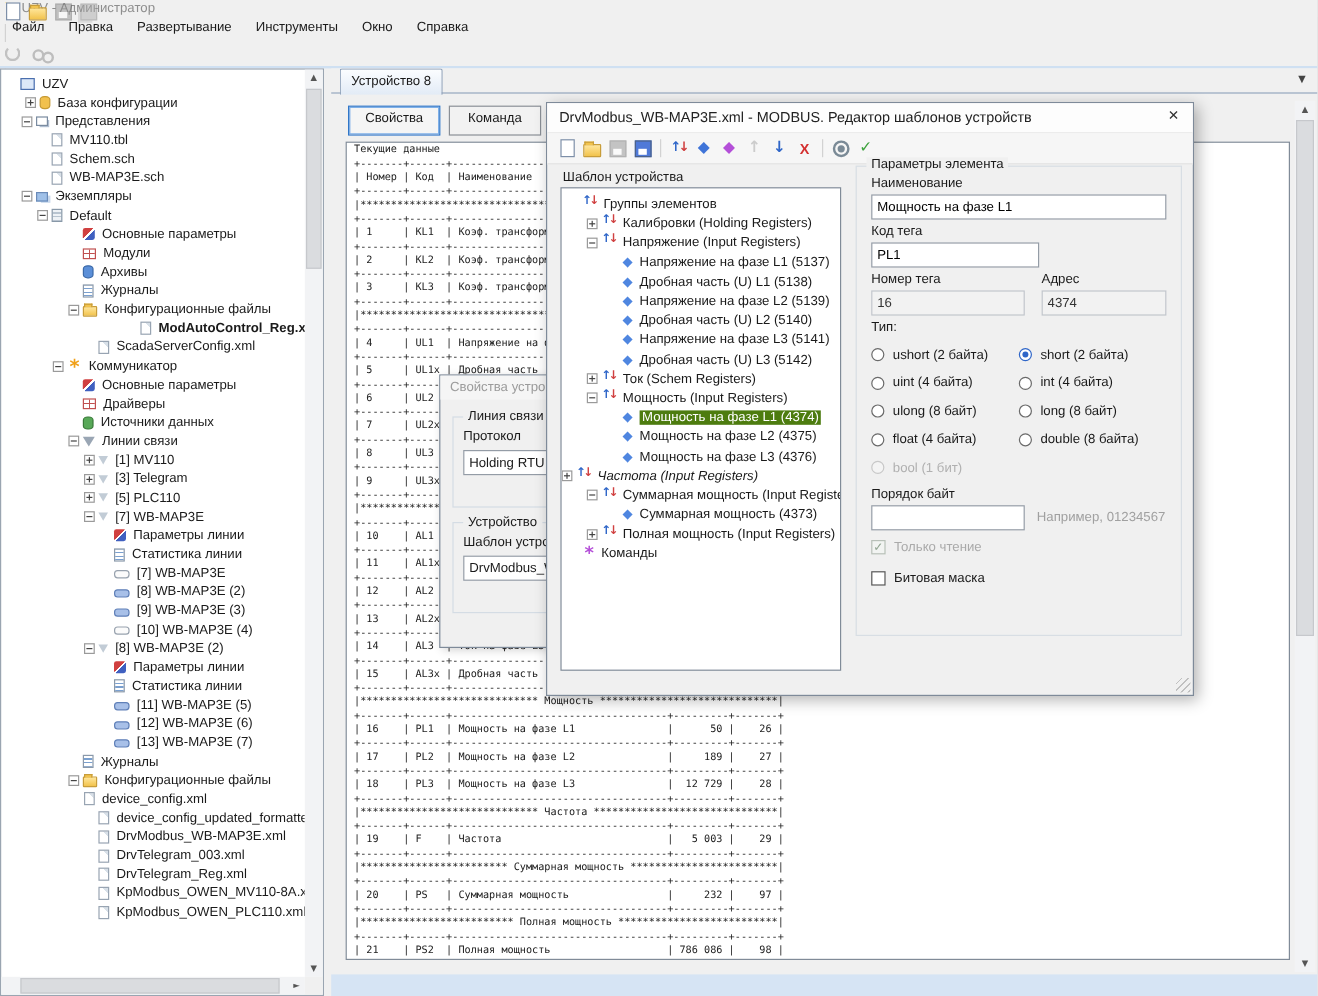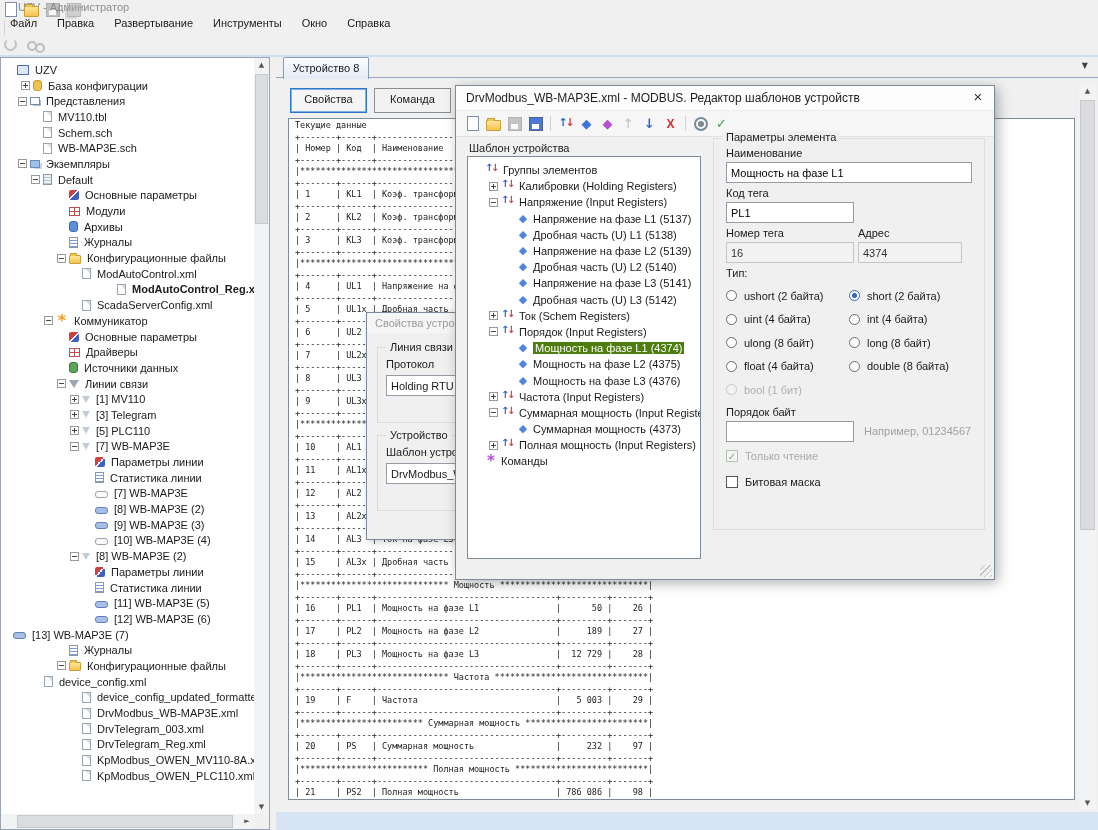--- a/index.html
+++ b/index.html
@@ -120,21 +120,21 @@
   #tpl-label{position:absolute;left:13px;top:56px}
   #dlg-treebox{position:absolute;left:11px;top:70px;width:234px;height:403px;background:#fff;border:1px solid #808b98;box-sizing:border-box;overflow:hidden;padding-top:5px}
   .dtrow{display:flex;align-items:center;height:16.2px;white-space:nowrap}
   .dtrow .lbl.sel{background:#4d7c0f;color:#fff;padding:0 2px}
   #paramsbox{position:absolute;left:257px;top:52px;width:272px;height:392px;border:1px solid #d8dee4;box-sizing:border-box}
   #paramsbox .flabel{position:absolute;top:-8px;left:8px;background:#f0f0f0;padding:0 4px}
   #paramsinner{position:absolute;inset:8px 12px;font-size:11px}
   .plabel{height:15px;margin-top:4px}
   .inp{background:#fff;border:1px solid #949ca6;height:21px;font:11px "Liberation Sans",sans-serif;padding:0 4px;box-sizing:border-box;display:block;width:100%}
   .inp.dis{background:#f2f2f2;border-color:#c2c6cc;color:#333}
-  .tworow{display:flex;gap:4px}
+  .tworow{display:flex;gap:14px}
   .tworow>div{flex:none}
   #radios{display:grid;grid-template-columns:1fr 1fr;margin-top:2px}
   .radio{display:flex;align-items:center;gap:7px;height:23.5px}
   .rdot{width:11px;height:11px;border:1px solid #6a6a6a;border-radius:50%;background:#fff;position:relative;flex:none;box-sizing:border-box}
   .radio.sel .rdot{border-color:#2f66c8}
   .radio.sel .rdot::after{content:'';position:absolute;inset:2px;border-radius:50%;background:#2f66c8}
   .radio.dis{color:#b0b0b0}
   .radio.dis .rdot{border-color:#c8c8c8;background:#f4f4f4}
   .orderrow{display:flex;align-items:center;gap:10px}
   .orderrow .inp{width:128px}
@@ -257,25 +257,20 @@
         <div class="trow" style="padding-left: 56px;">
           <span class="expsp"></span>
           <span class="ic ic-journal"></span>
           <span class="lbl">Журналы</span>
         </div>
         <div class="trow" style="padding-left: 56px;">
           <span class="exp"></span>
           <span class="ic ic-folder"></span>
           <span class="lbl">Конфигурационные файлы</span>
         </div>
-        <div class="trow" style="padding-left: 69px;">
-          <span class="expsp"></span>
-          <span class="ic ic-doc"></span>
-          <span class="lbl">ModAutoControl.xml</span>
-        </div>
         <div class="trow" style="padding-left: 104px; font-weight: bold;">
           <span class="expsp"></span>
           <span class="ic ic-doc"></span>
           <span class="lbl">ModAutoControl_Reg.xml</span>
         </div>
         <div class="trow" style="padding-left: 69px;">
           <span class="expsp"></span>
           <span class="ic ic-doc"></span>
           <span class="lbl">ScadaServerConfig.xml</span>
         </div>
@@ -372,36 +367,36 @@
         <div class="trow" style="padding-left: 82px;">
           <span class="expsp"></span>
           <span class="ic ic-devon"></span>
           <span class="lbl">[11] WB-MAP3E (5)</span>
         </div>
         <div class="trow" style="padding-left: 82px;">
           <span class="expsp"></span>
           <span class="ic ic-devon"></span>
           <span class="lbl">[12] WB-MAP3E (6)</span>
         </div>
-        <div class="trow" style=" text-align: center;">
+        <div class="trow" style="padding-left: 82px; text-align: center;">
           <span class="expsp"></span>
           <span class="ic ic-devon"></span>
           <span class="lbl">[13] WB-MAP3E (7)</span>
         </div>
         <div class="trow" style="padding-left: 56px;">
           <span class="expsp"></span>
           <span class="ic ic-journal"></span>
           <span class="lbl">Журналы</span>
         </div>
         <div class="trow" style="padding-left: 56px;">
           <span class="exp"></span>
           <span class="ic ic-folder"></span>
           <span class="lbl">Конфигурационные файлы</span>
         </div>
-        <div class="trow" style="padding-left: 31px;">
+        <div class="trow" style="padding-left: 57px;">
           <span class="expsp"></span>
           <span class="ic ic-doc"></span>
           <span class="lbl">device_config.xml</span>
         </div>
         <div class="trow" style="padding-left: 69px;">
           <span class="expsp"></span>
           <span class="ic ic-doc"></span>
           <span class="lbl">device_config_updated_formattec</span>
         </div>
         <div class="trow" style="padding-left: 69px;">
@@ -631,38 +626,38 @@
           <span class="lbl">Дробная часть (U) L3 (5142)</span>
         </div>
         <div class="dtrow" style="padding-left: 21px;">
           <span class="exp plus"></span>
           <span class="ic ic-grp"></span>
           <span class="lbl">Ток (Schem Registers)</span>
         </div>
         <div class="dtrow" style="padding-left: 21px;">
           <span class="exp"></span>
           <span class="ic ic-grp"></span>
-          <span class="lbl">Порядок (Input Registers)</span>
+          <span class="lbl">Мощность (Input Registers)</span>
         </div>
         <div class="dtrow" style="padding-left: 37px;">
           <span class="expsp"></span>
           <span class="ic ic-el">◆</span>
           <span class="lbl sel">Мощность на фазе L1 (4374)</span>
         </div>
         <div class="dtrow" style="padding-left: 37px;">
           <span class="expsp"></span>
           <span class="ic ic-el">◆</span>
           <span class="lbl">Мощность на фазе L2 (4375)</span>
         </div>
         <div class="dtrow" style="padding-left: 37px;">
           <span class="expsp"></span>
           <span class="ic ic-el">◆</span>
           <span class="lbl">Мощность на фазе L3 (4376)</span>
         </div>
-        <div class="dtrow" style="padding-left: 21px;">
+        <div class="dtrow" style=" font-style: italic;">
           <span class="exp plus"></span>
           <span class="ic ic-grp"></span>
           <span class="lbl">Частота (Input Registers)</span>
         </div>
         <div class="dtrow" style="padding-left: 21px;">
           <span class="exp"></span>
           <span class="ic ic-grp"></span>
           <span class="lbl">Суммарная мощность (Input Registers)</span>
         </div>
         <div class="dtrow" style="padding-left: 37px;">
@@ -680,21 +675,21 @@
           <span class="ic ic-cmd">*</span>
           <span class="lbl">Команды</span>
         </div>
       </div>
     <div id="paramsbox">
       <span class="flabel">Параметры элемента</span>
       <div id="paramsinner">
         <div class="plabel" style="margin-top:0">Наименование</div>
         <input class="inp" value="Мощность на фазе L1" style="">
         <div class="plabel">Код тега</div>
-        <input class="inp" style="width: 128px;" value="PL1">
+        <input class="inp" style="width: 140px;" value="PL1">
         <div class="tworow">
           <div style="width:128px">
             <div class="plabel">Номер тега</div>
             <input class="inp dis" disabled="" value="16" style="">
           </div>
           <div style="width:104px">
             <div class="plabel">Адрес</div>
             <input class="inp dis" disabled="" value="4374" style="">
           </div>
         </div>

